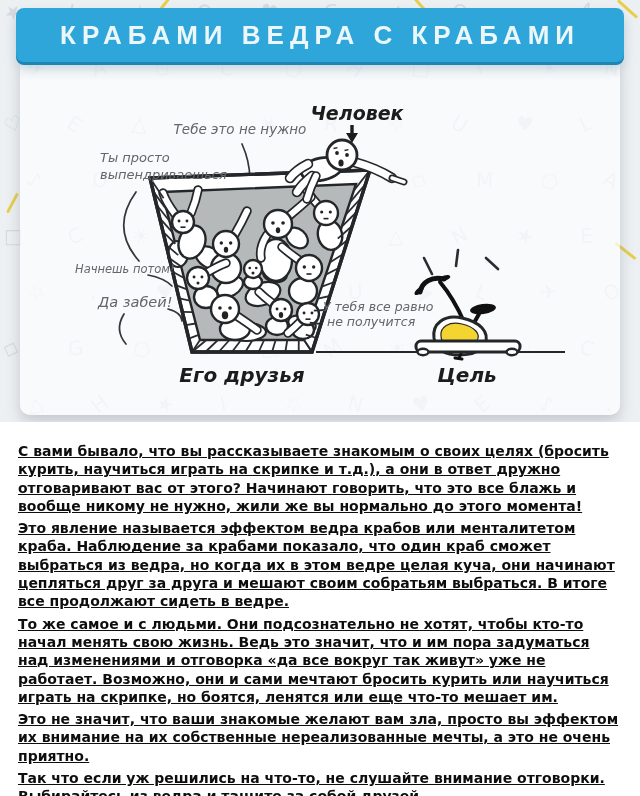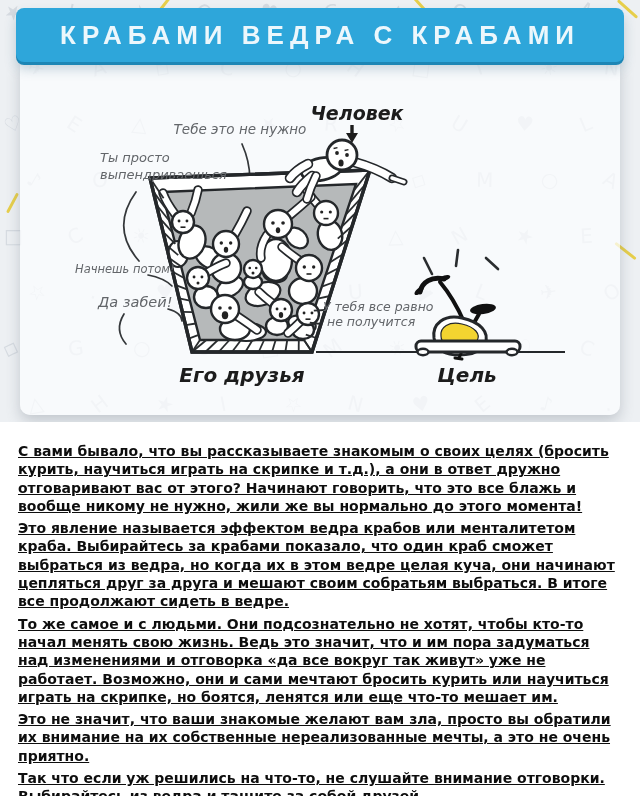--- a/index.html
+++ b/index.html
@@ -349,17 +349,17 @@
       </g>
 
       <text class="scene-label" x="222" y="320" font-size="20" text-anchor="middle">Его друзья</text>
       <text class="scene-label" x="447" y="320" font-size="20" text-anchor="middle">Цель</text>
     </svg>
   </div>
 </div>
 
 <div class="article">
   <p>С вами бывало, что вы рассказываете знакомым о своих целях (бросить курить, научиться играть на скрипке и т.д.), а они в ответ дружно отговаривают вас от этого? Начинают говорить, что это все блажь и вообще никому не нужно, жили же вы нормально до этого момента!</p>
-  <p>Это явление называется эффектом ведра крабов или менталитетом краба. Выбирайтесь за крабами показало, что один краб сможет выбраться из ведра, но когда их в этом ведре целая куча, они начинают цепляться друг за друга и мешают своим собратьям выбраться. В итоге все продолжают сидеть в ведре.</p>
+  <p>Это явление называется эффектом ведра крабов или менталитетом краба. Наблюдение за крабами показало, что один краб сможет выбраться из ведра, но когда их в этом ведре целая куча, они начинают цепляться друг за друга и мешают своим собратьям выбраться. В итоге все продолжают сидеть в ведре.</p>
   <p>То же самое и с людьми. Они подсознательно не хотят, чтобы кто-то начал менять свою жизнь. Ведь это значит, что и им пора задуматься над изменениями и отговорка «да все вокруг так живут» уже не работает. Возможно, они и сами мечтают бросить курить или научиться играть на скрипке, но боятся, ленятся или еще что-то мешает им.</p>
-  <p>Это не значит, что ваши знакомые желают вам зла, просто вы обратили их внимание на их собственные нереализованные мечты, а это не очень приятно.</p>
+  <p>Это не значит, что ваши знакомые желают вам зла, просто вы эффектом их внимание на их собственные нереализованные мечты, а это не очень приятно.</p>
   <p>Так что если уж решились на что-то, не слушайте внимание отговорки. Выбирайтесь из ведра и тащите за собой друзей.</p>
 </div>
 
 </body></html>

